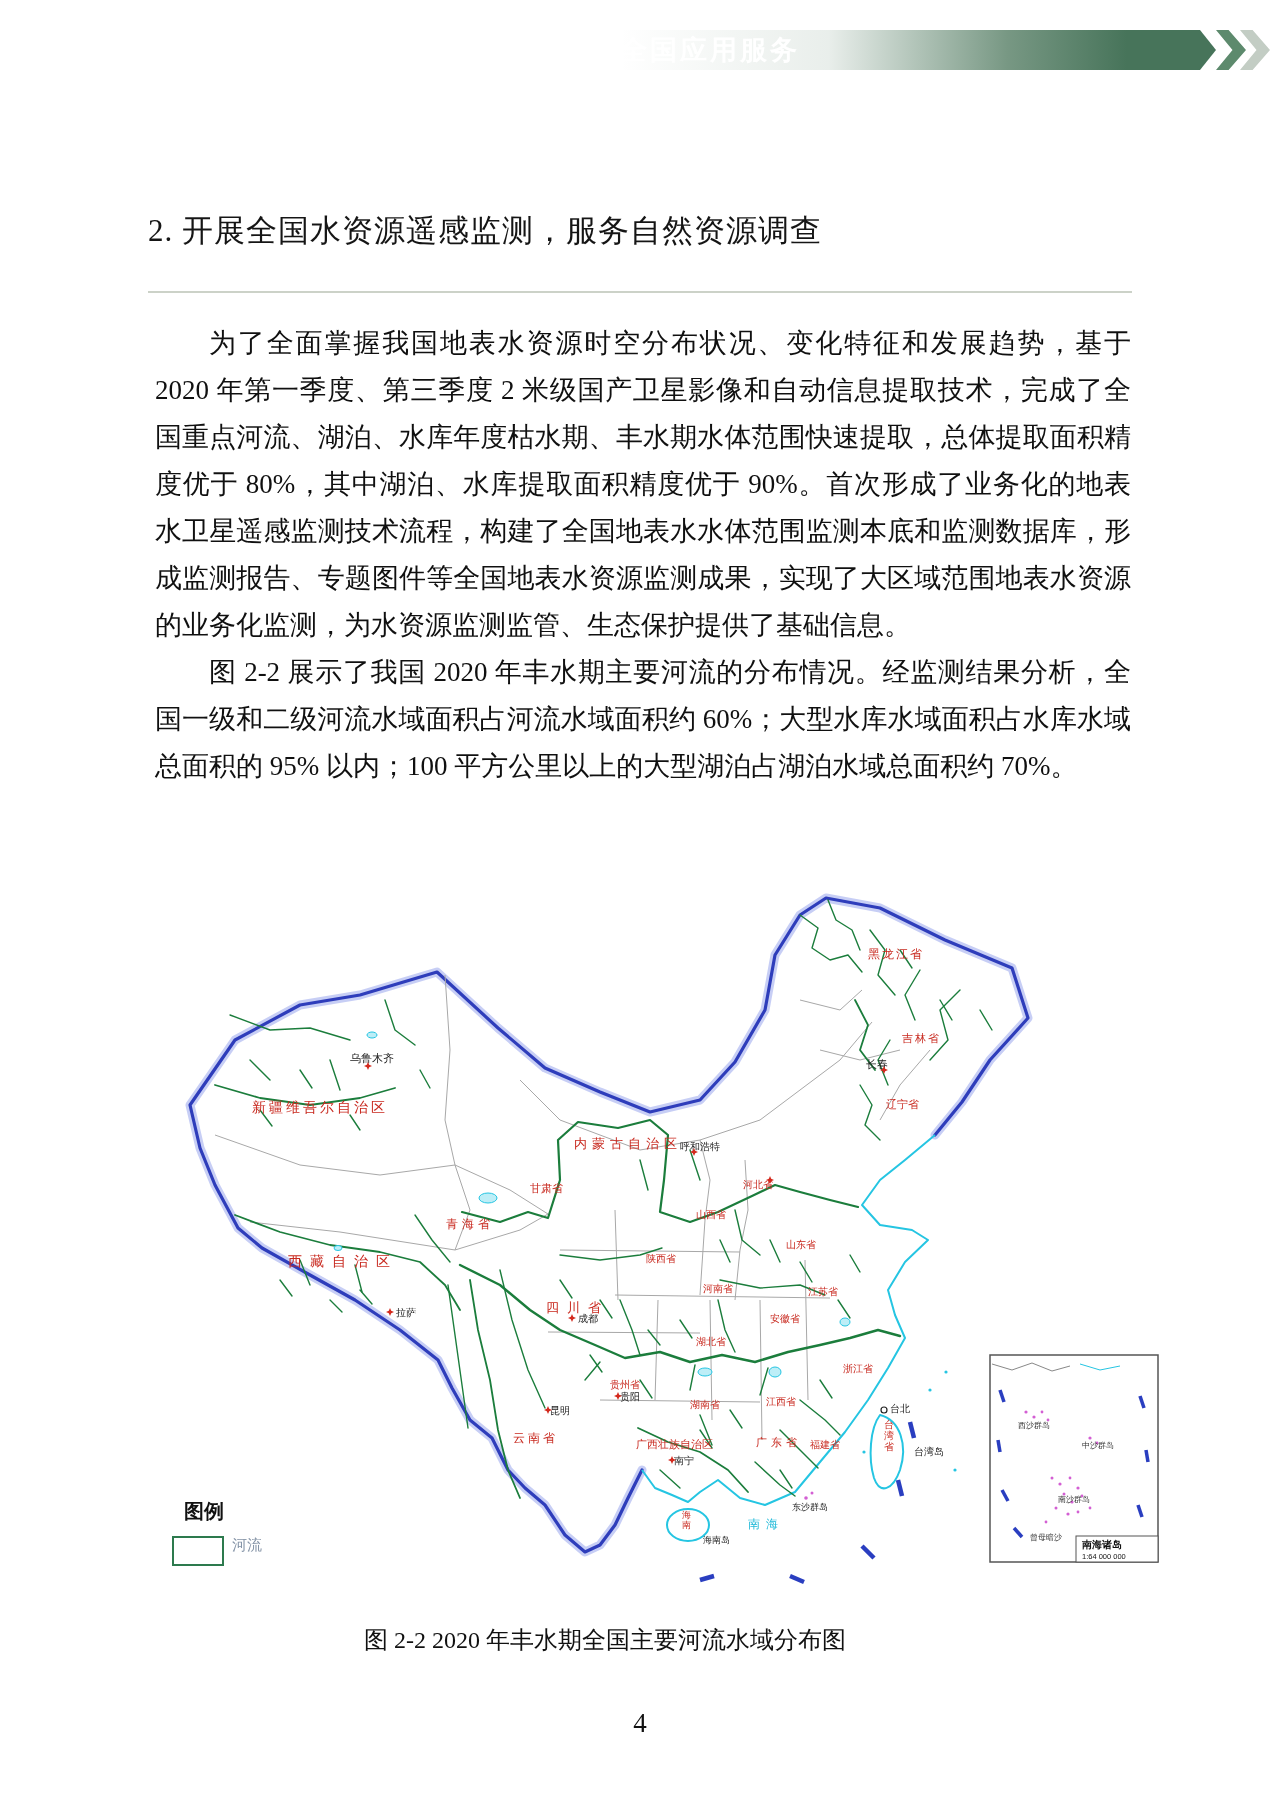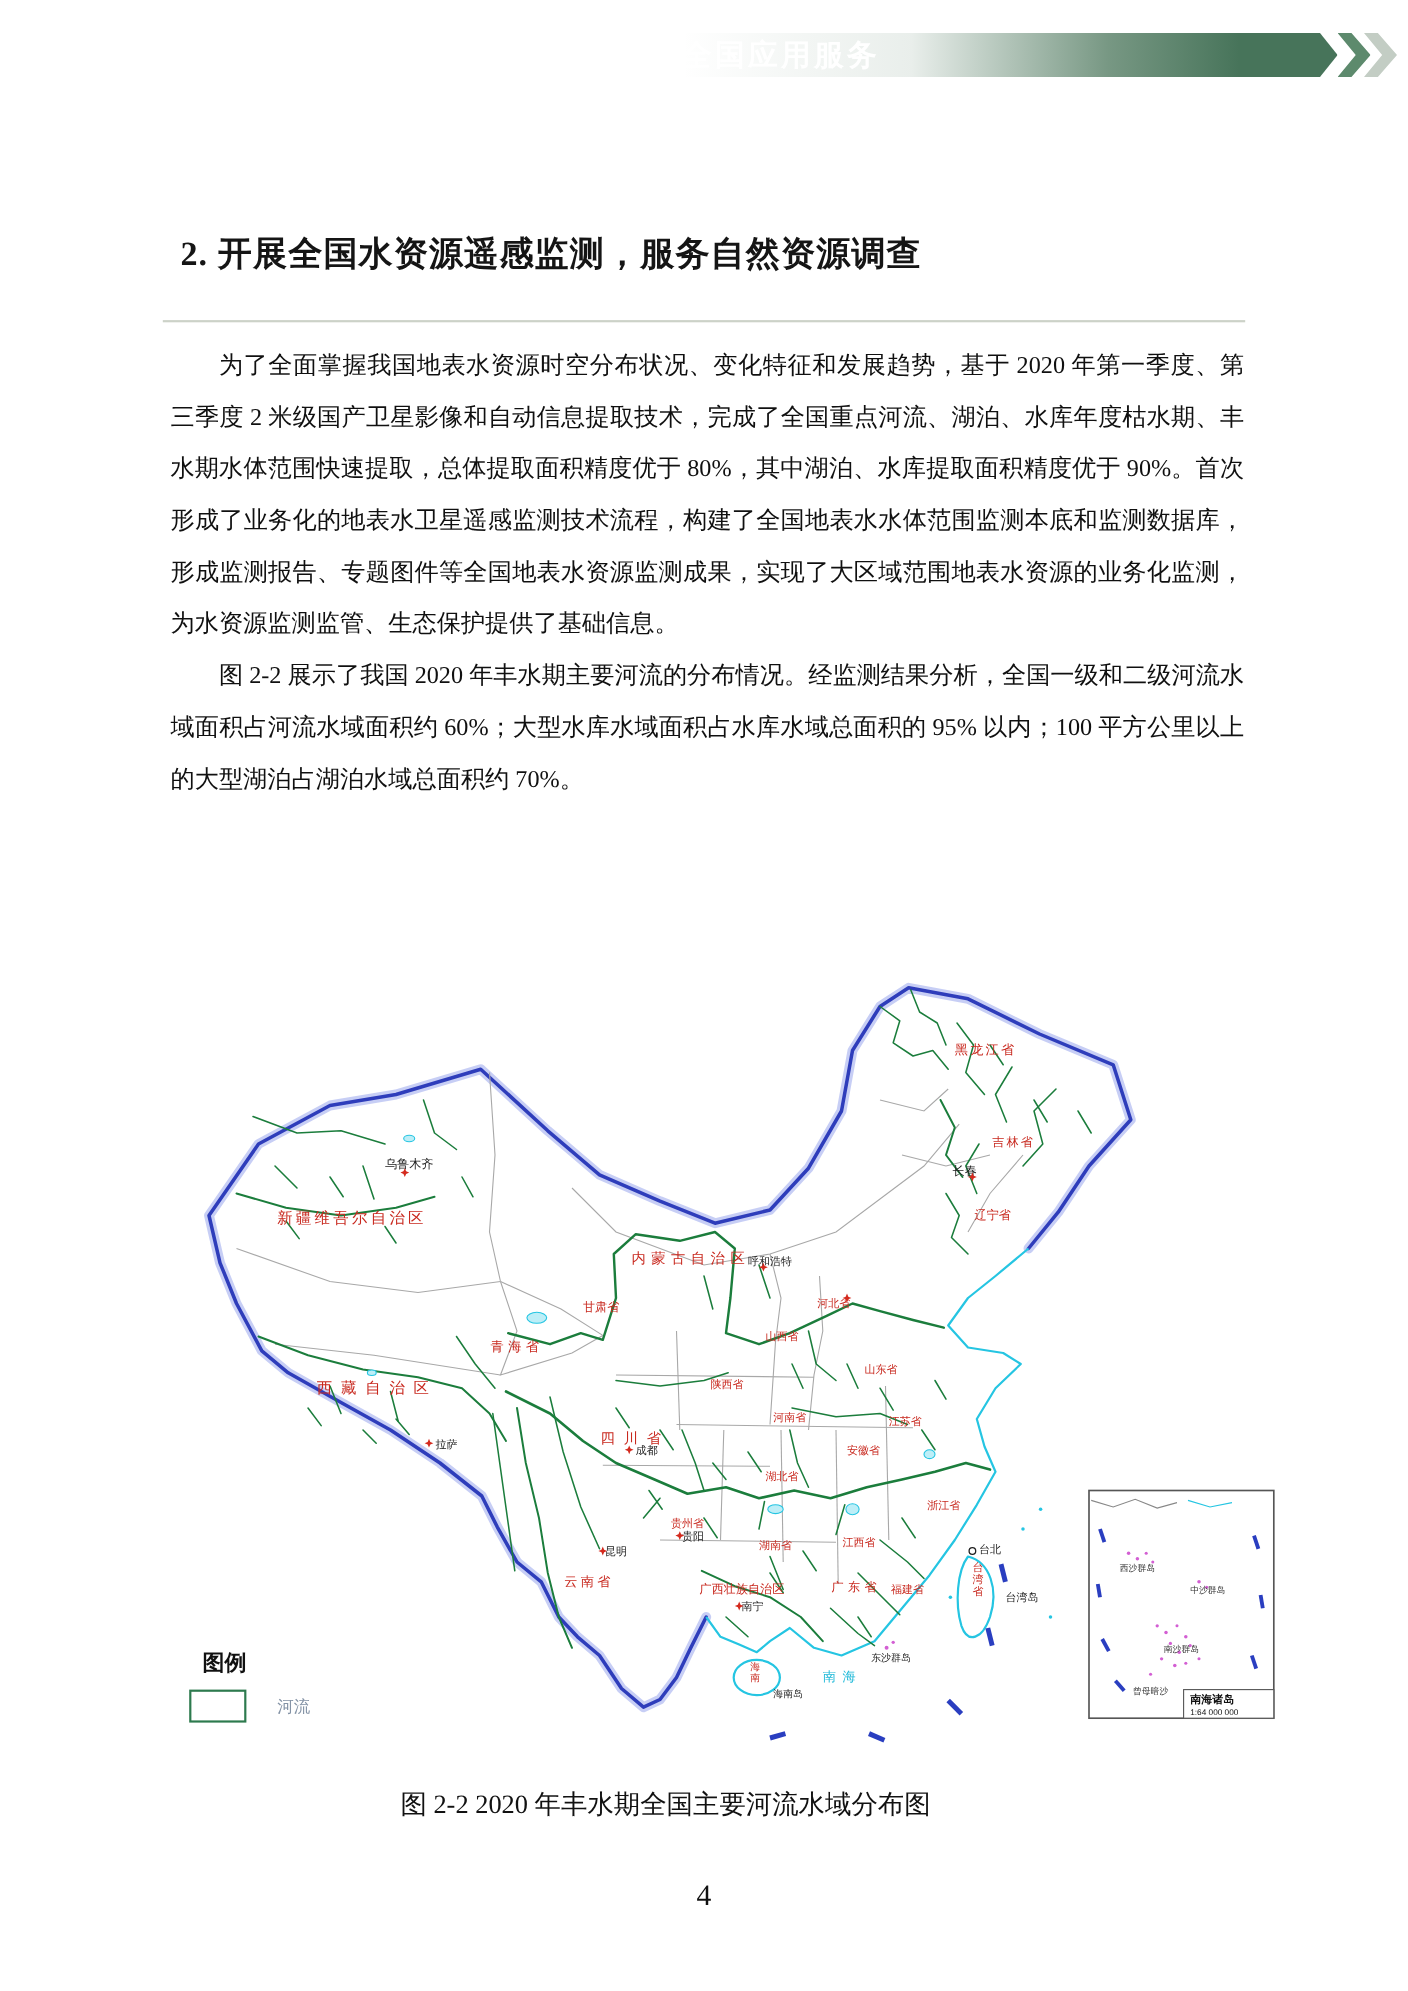--- a/index.html
+++ b/index.html
@@ -13,34 +13,34 @@
       clip-path:polygon(0 0, calc(100% - 16px) 0, 100% 50%, calc(100% - 16px) 100%, 0 100%);
       display:flex;align-items:center;padding-right:42px;box-sizing:border-box;}
   .banner-text{color:#fff;font-family:"Liberation Sans","DejaVu Sans",sans-serif;
       font-size:27px;font-weight:bold;letter-spacing:3px;}
   .chev{position:absolute;top:0;height:40px;width:30px;
       clip-path:polygon(0 0, 42% 0, 100% 50%, 42% 100%, 0 100%, 55% 50%);}
   .chev1{left:1216px;background:#5d8a6d;}
   .chev2{left:1240px;background:#c3cdc4;}
 
   
-  .sec-title{position:absolute;left:164px;top:210px;width:990px;
-      font-size:31px;font-weight:bold;color:#151515;letter-spacing:1px;}
+  .sec-title{position:absolute;left:148px;top:210px;width:990px;
+      font-size:31px;font-weight:normal;color:#151515;letter-spacing:1px;}
   .title-rule{position:absolute;left:148px;top:291px;width:984px;height:2px;background:#ccd2c8;}
 
   
-  .bodytext{position:absolute;left:155px;top:308px;width:976px;
-      font-size:22px;line-height:47px;text-align:justify;color:#101010;}
+  .bodytext{position:absolute;left:155px;top:320px;width:976px;
+      font-size:27px;line-height:47px;text-align:justify;color:#101010;}
   .bodytext p{margin:0;text-indent:2em;}
 
   
   .map-svg{position:absolute;left:170px;top:880px;}
   .legend{position:absolute;left:172px;top:1470px;font-family:"Liberation Sans","DejaVu Sans",sans-serif;}
   .legend-title{font-size:20px;font-weight:bold;color:#111;padding-left:12px;margin-top:28px;}
-  .legend-row{margin-top:11px;display:flex;align-items:center;gap:20px;}
+  .legend-row{margin-top:11px;display:flex;}
   .legend-swatch{width:48px;height:26px;background:#fff;border:2px solid #2d7a4e;}
   .legend-label{margin-left:8px;font-size:15px;color:#8493a6;}
 
   .fig-caption{position:absolute;left:0;top:1624px;width:1210px;text-align:center;
       font-size:24px;color:#111;}
   .page-num{position:absolute;left:0;top:1708px;width:1280px;text-align:center;font-size:27px;color:#111;}
 </style>
 </head>
 <body>
 

